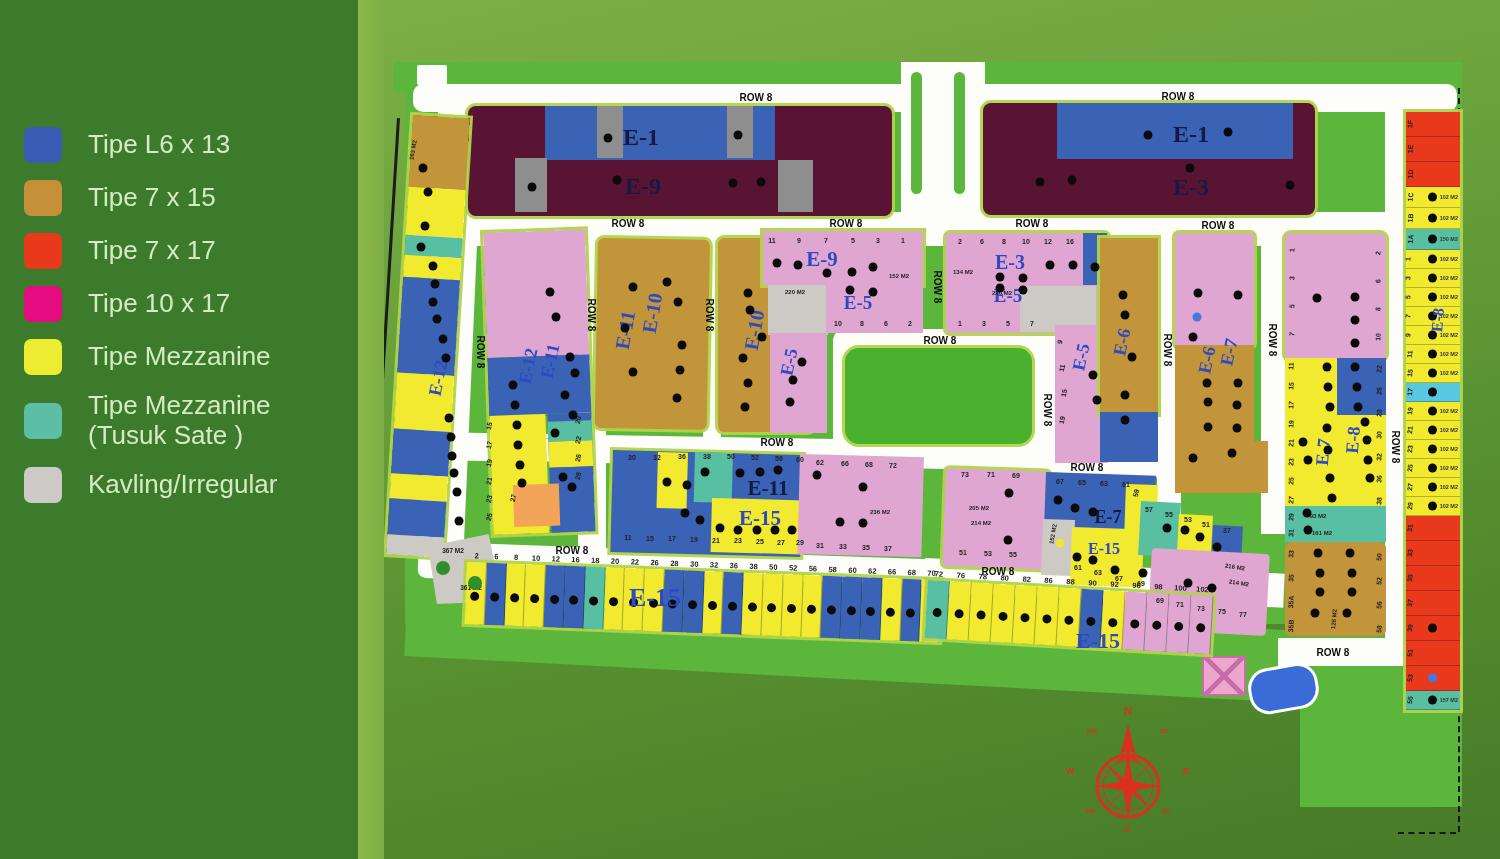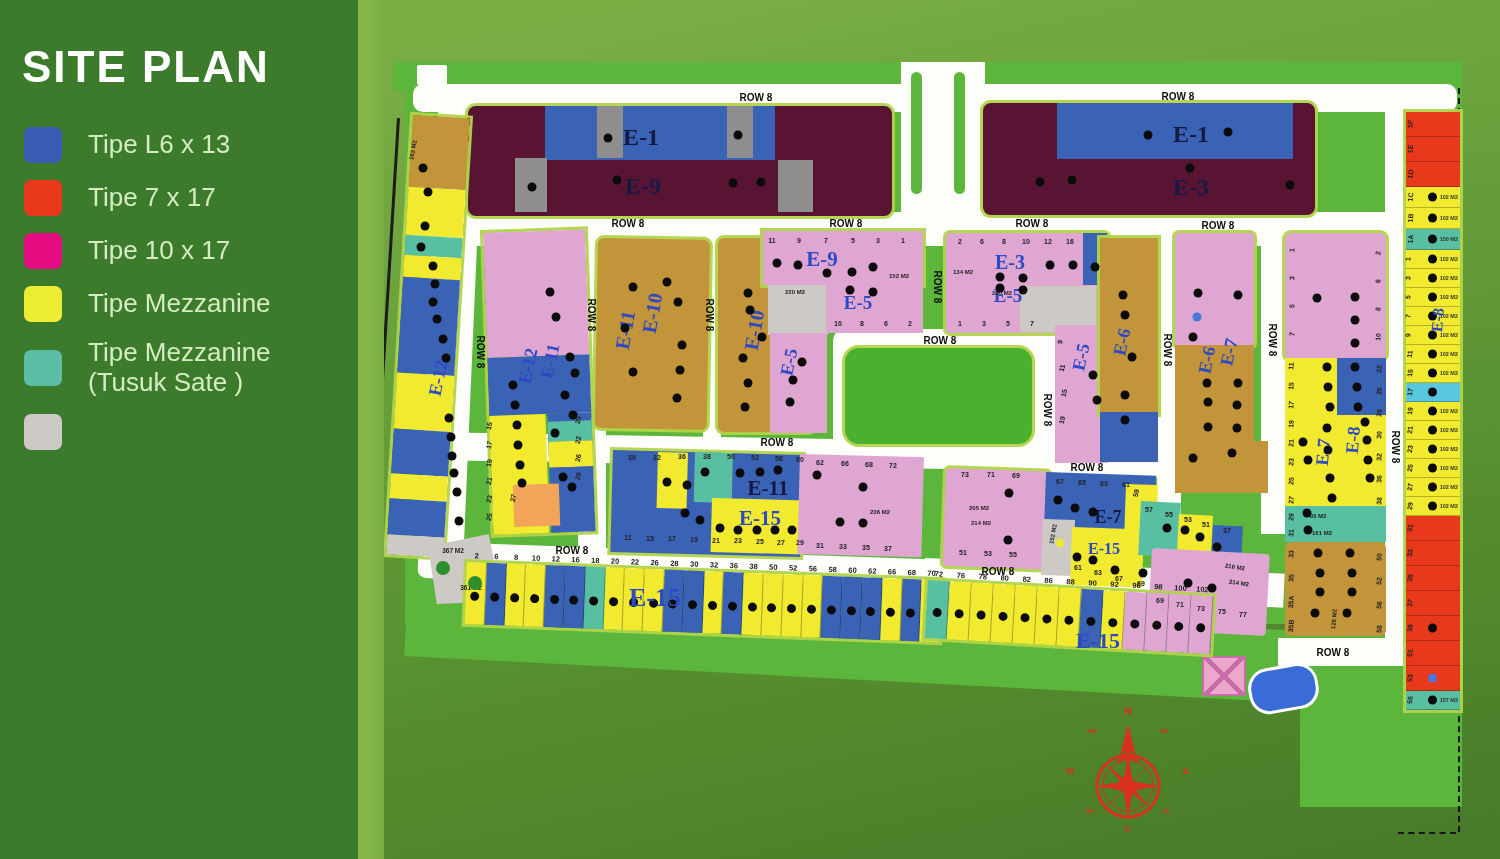--- a/index.html
+++ b/index.html
@@ -772,42 +772,46 @@
       <div class="dot" style="left: 1115px; top: 570px; width: 9px; height: 9px; background: rgb(11, 11, 11);"></div>
       <div class="dot" style="left: 1143px; top: 573px; width: 9px; height: 9px; background: rgb(11, 11, 11);"></div>
       <div class="dot" style="left: 1188px; top: 583px; width: 9px; height: 9px; background: rgb(11, 11, 11);"></div>
       <div class="dot" style="left: 1212px; top: 588px; width: 9px; height: 9px; background: rgb(11, 11, 11);"></div>
       <div class="dot" style="left: 1060px; top: 543px; width: 9px; height: 9px; background: rgb(236, 230, 60);"></div>
       <div class="dot" style="left: 443px; top: 568px; width: 14px; height: 14px; background: rgb(47, 143, 47);"></div>
       <div class="dot" style="left: 475px; top: 583px; width: 14px; height: 14px; background: rgb(47, 143, 47);"></div>
     </div>
 
   <aside id="legend-panel">
-    <h1 id="page-title">SITE PLAN</h1>
     <div id="legend-items">
         <div class="legend-row">
           <div class="swatch" style="background: rgb(58, 92, 181);"></div>
           <span class="legend-label">Tipe L6 x 13</span>
         </div>
         <div class="legend-row">
+          <div class="swatch" style="background: rgb(197, 144, 56);"></div>
+          <span class="legend-label">Tipe 7 x 15</span>
+        </div>
+        <div class="legend-row">
           <div class="swatch" style="background: rgb(232, 57, 29);"></div>
           <span class="legend-label">Tipe 7 x 17</span>
         </div>
         <div class="legend-row">
           <div class="swatch" style="background: rgb(229, 11, 128);"></div>
           <span class="legend-label">Tipe 10 x 17</span>
         </div>
         <div class="legend-row">
           <div class="swatch" style="background: rgb(236, 236, 51);"></div>
           <span class="legend-label">Tipe Mezzanine</span>
         </div>
         <div class="legend-row">
           <div class="swatch" style="background: rgb(92, 191, 165);"></div>
           <span class="legend-label">Tipe Mezzanine
 (Tusuk Sate )</span>
         </div>
         <div class="legend-row">
           <div class="swatch" style="background: rgb(204, 201, 198);"></div>
+          <span class="legend-label">Kavling/Irregular</span>
         </div>
       </div>
   </aside>
   <div id="light-stripe"></div>
 </div>
 
 </body></html>

